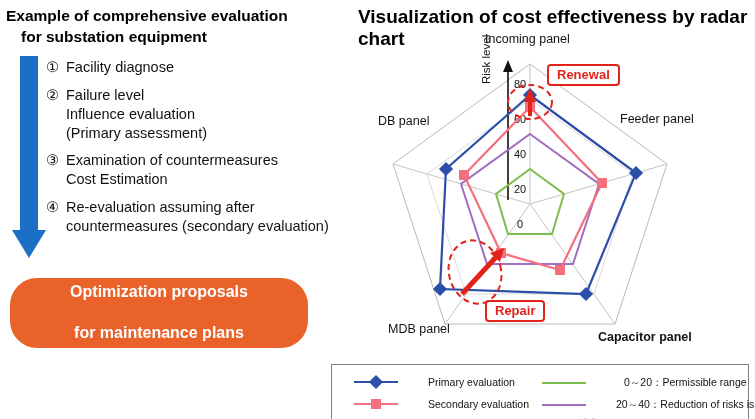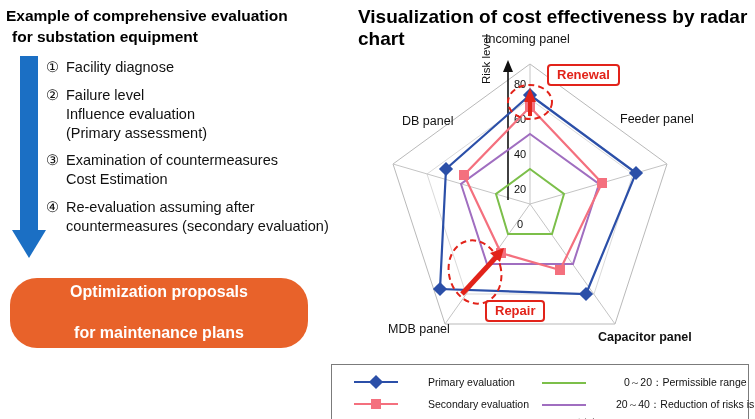--- a/index.html
+++ b/index.html
@@ -1,21 +1,21 @@
 <!DOCTYPE html>
 <html><head>
 <meta charset="utf-8">
 <style>
   html,body{margin:0;padding:0;}
   body{width:755px;height:419px;background:#ffffff;font-family:"Liberation Sans",sans-serif;position:relative;overflow:hidden;}
   .left-panel{position:absolute;left:0;top:0;width:340px;height:419px;}
   .right-panel{position:absolute;left:340px;top:0;width:415px;height:419px;}
 
   .left-title{position:absolute;left:6px;top:6px;width:320px;font-size:15.5px;font-weight:bold;color:#000;line-height:1.35;}
-  .left-title .l2{display:block;margin-left:6px;}
+  .left-title .l2{display:block;margin-left:15px;}
 
   .steps{position:absolute;left:46px;top:58px;width:290px;}
   .step{display:flex;font-size:14.5px;color:#111;line-height:1.3;margin-bottom:9px;}
   .step .num{width:20px;flex:0 0 20px;}
   .step .txt{flex:1;}
   .step .txt .sub{display:block;}
 
   .arrow-wrap{position:absolute;left:12px;top:56px;width:34px;height:215px;}
   .arrow-shaft{position:absolute;left:8px;top:0;width:18px;height:178px;background:#1b6fc4;}
   .arrow-head{position:absolute;left:0px;top:174px;width:0;height:0;border-left:17px solid transparent;border-right:17px solid transparent;border-top:28px solid #1b6fc4;}
@@ -23,21 +23,21 @@
   .cta{position:absolute;left:10px;top:278px;width:298px;height:70px;background:#e8622a;border-radius:27px;display:flex;align-items:center;justify-content:center;}
   .cta span{display:block;text-align:center;color:#fff;font-weight:bold;font-size:16px;line-height:1.3;}
 
   .right-title{position:absolute;left:18px;top:6px;font-size:19px;font-weight:bold;color:#000;}
 
   .chart-area{position:absolute;left:0;top:22px;width:415px;height:330px;}
   svg.radar{position:absolute;left:0;top:0;}
 
   .lbl{position:absolute;font-size:12.5px;color:#111;}
   .lbl-top{left:145px;top:10px;}
-  .lbl-db{left:38px;top:92px;margin-left:24px;}
+  .lbl-db{left:38px;top:92px;}
   .lbl-feeder{left:280px;top:90px;}
   .lbl-mdb{left:48px;top:300px;}
   .lbl-cap{left:258px;top:308px;font-weight:bold;}
 
   .risk-lbl{position:absolute;left:140px;top:62px;font-size:11.5px;color:#111;transform:rotate(-90deg);transform-origin:left top;white-space:nowrap;}
 
   .callout{position:absolute;border:2px solid #e2231a;border-radius:4px;background:#fff;padding:1px 8px 2px 8px;font-size:13px;font-weight:bold;color:#e2231a;}
   .callout-renewal{left:207px;top:42px;}
   .callout-repair{left:145px;top:278px;}
 

